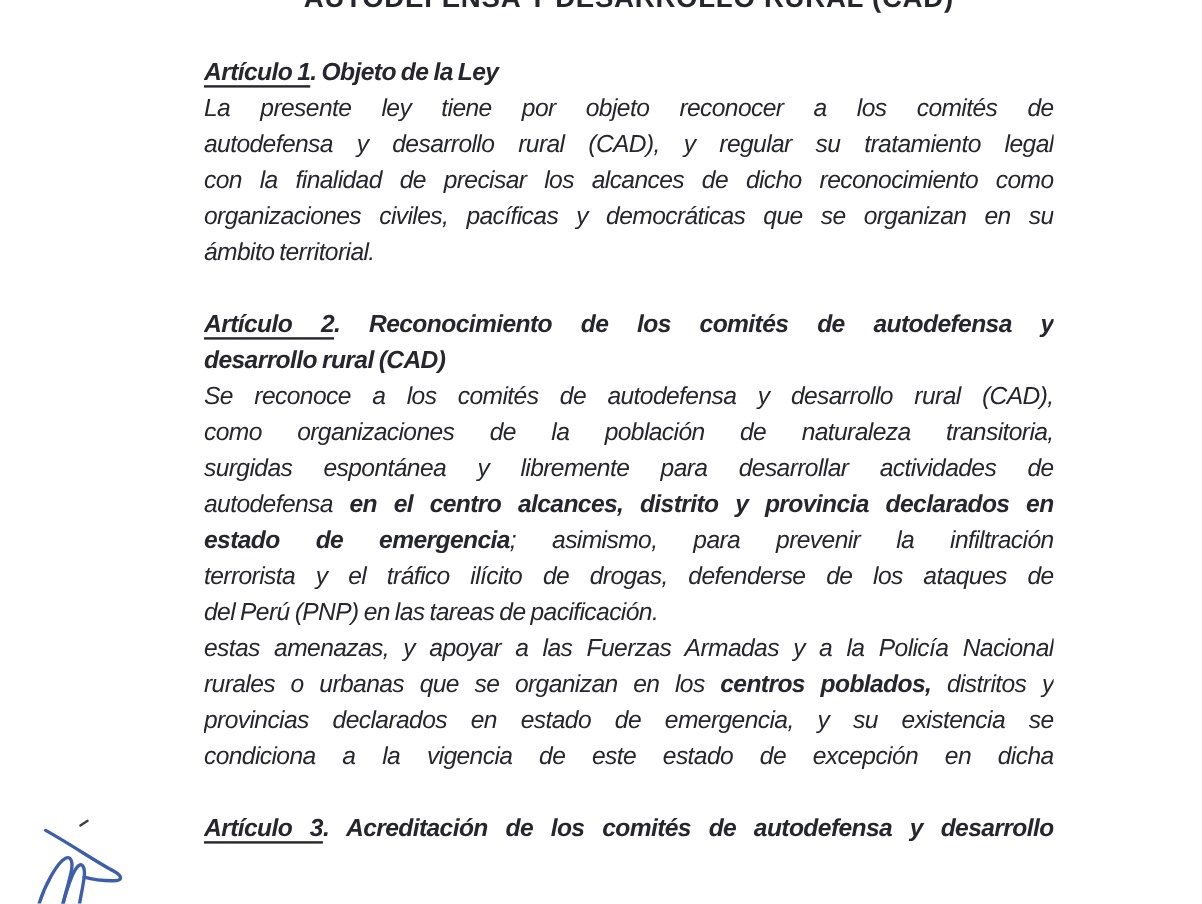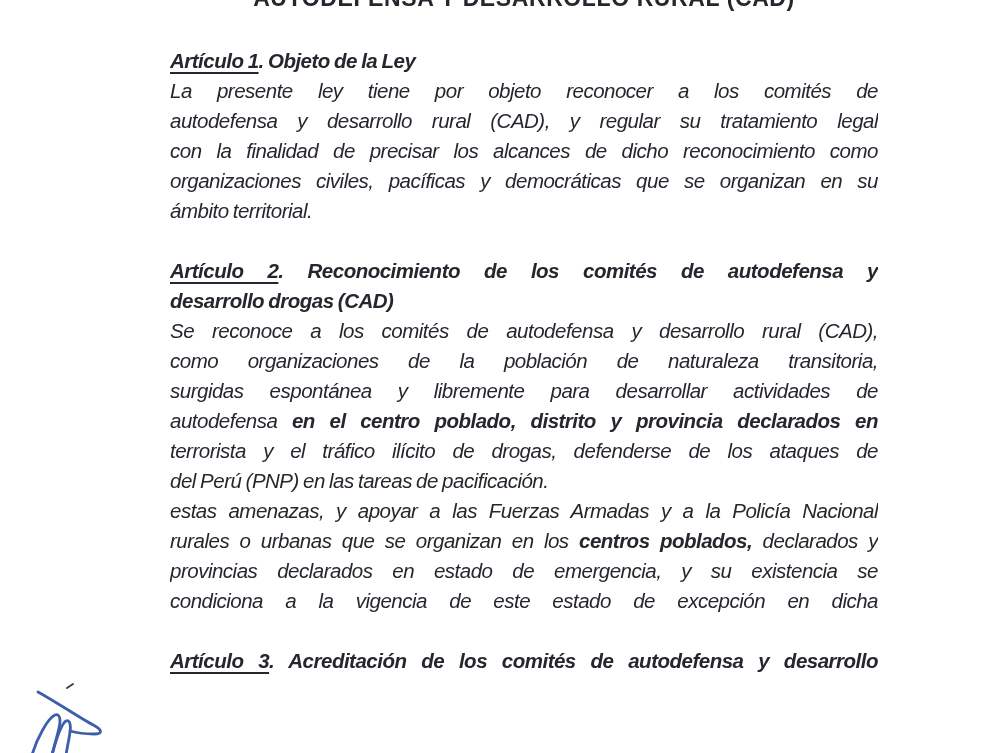--- a/index.html
+++ b/index.html
@@ -70,33 +70,34 @@
           <div class="line"><span>autodefensa y desarrollo rural (CAD), y regular su tratamiento legal</span></div>
           <div class="line"><span>con la finalidad de precisar los alcances de dicho reconocimiento como</span></div>
           <div class="line"><span>organizaciones civiles, pacíficas y democráticas que se organizan en su</span></div>
           <div class="line last"><span>ámbito territorial.</span></div>
         </div>
     </section>
 
     <section class="gap">
       <div class="heading">
           <div class="line"><span class="u">Artículo 2</span><span>. Reconocimiento de los comités de autodefensa y</span></div>
-          <div class="line last"><span>desarrollo drogas (CAD)</span></div>
+          <div class="line last"><span>desarrollo rural (CAD)</span></div>
         </div>
       <div class="para">
           <div class="line"><span>Se reconoce a los comités de autodefensa y desarrollo rural (CAD),</span></div>
           <div class="line"><span>como organizaciones de la población de naturaleza transitoria,</span></div>
           <div class="line"><span>surgidas espontánea y libremente para desarrollar actividades de</span></div>
-          <div class="line"><span>autodefensa </span><span class="b">en el centro poblado, distrito y provincia declarados en</span></div>
+          <div class="line"><span>autodefensa </span><span class="b">en el centro alcances, distrito y provincia declarados en</span></div>
+          <div class="line"><span class="b">estado de emergencia</span><span>; asimismo, para prevenir la infiltración</span></div>
           <div class="line"><span>terrorista y el tráfico ilícito de drogas, defenderse de los ataques de</span></div>
           <div class="line last"><span>del Perú (PNP) en las tareas de pacificación.</span></div>
           <div class="line"><span>estas amenazas, y apoyar a las Fuerzas Armadas y a la Policía Nacional</span></div>
         </div>
       <div class="para">
-          <div class="line"><span>rurales o urbanas que se organizan en los </span><span class="b">centros poblados,</span><span> declarados y</span></div>
+          <div class="line"><span>rurales o urbanas que se organizan en los </span><span class="b">centros poblados,</span><span> distritos y</span></div>
           <div class="line"><span>provincias declarados en estado de emergencia, y su existencia se</span></div>
           <div class="line"><span>condiciona a la vigencia de este estado de excepción en dicha</span></div>
         </div>
     </section>
 
     <section class="gap">
       <div class="heading">
           <div class="line"><span class="u">Artículo 3</span><span>. Acreditación de los comités de autodefensa y desarrollo</span></div>
         </div>
     </section>

